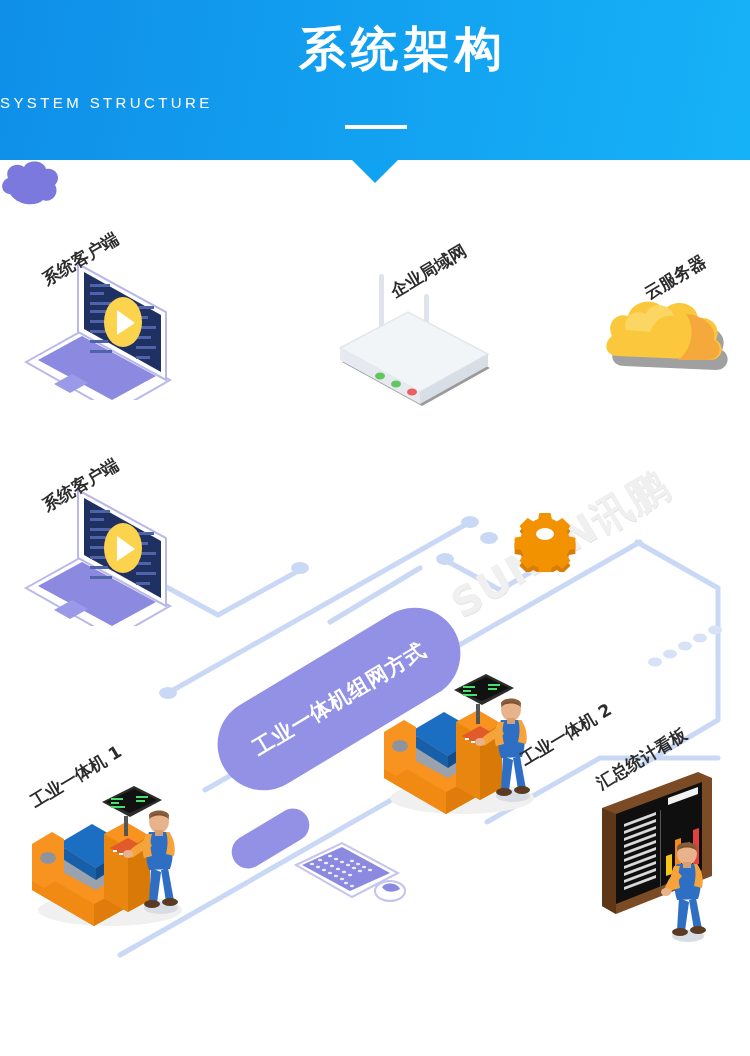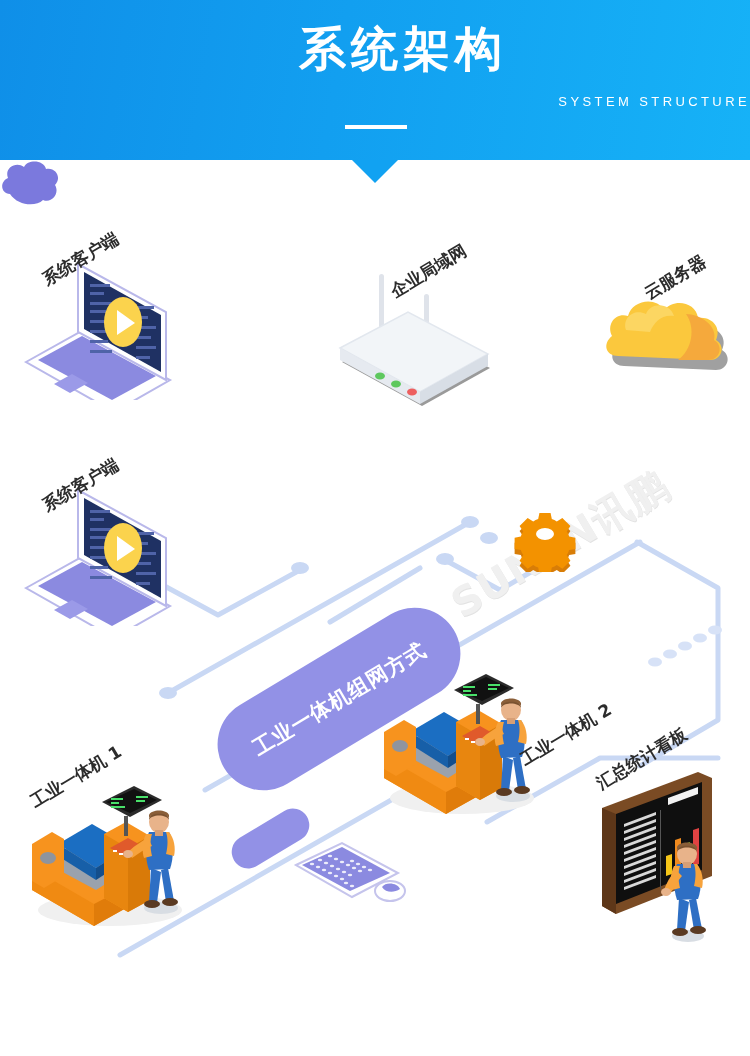--- a/index.html
+++ b/index.html
@@ -26,23 +26,23 @@
     color:#ffffff;
     font-size:47px;
     font-weight:bold;
     letter-spacing:5px;
     line-height:1.15;
     font-family:"DejaVu Sans","Liberation Sans",sans-serif;
     margin-left:28px;
   }
   .header-sub {
     position:absolute; left:0; top:94px; width:750px;
-    text-align:right;
+    text-align:left;
     color:#ffffff;
-    font-size:13px;
+    font-size:15px;
     font-weight:normal;
     letter-spacing:3.4px;
   }
   .header-rule {
     position:absolute; left:345px; top:125px;
     width:62px; height:4px;
     background:#ffffff;
   }
   .header-notch {
     position:absolute; left:352px; top:160px;

